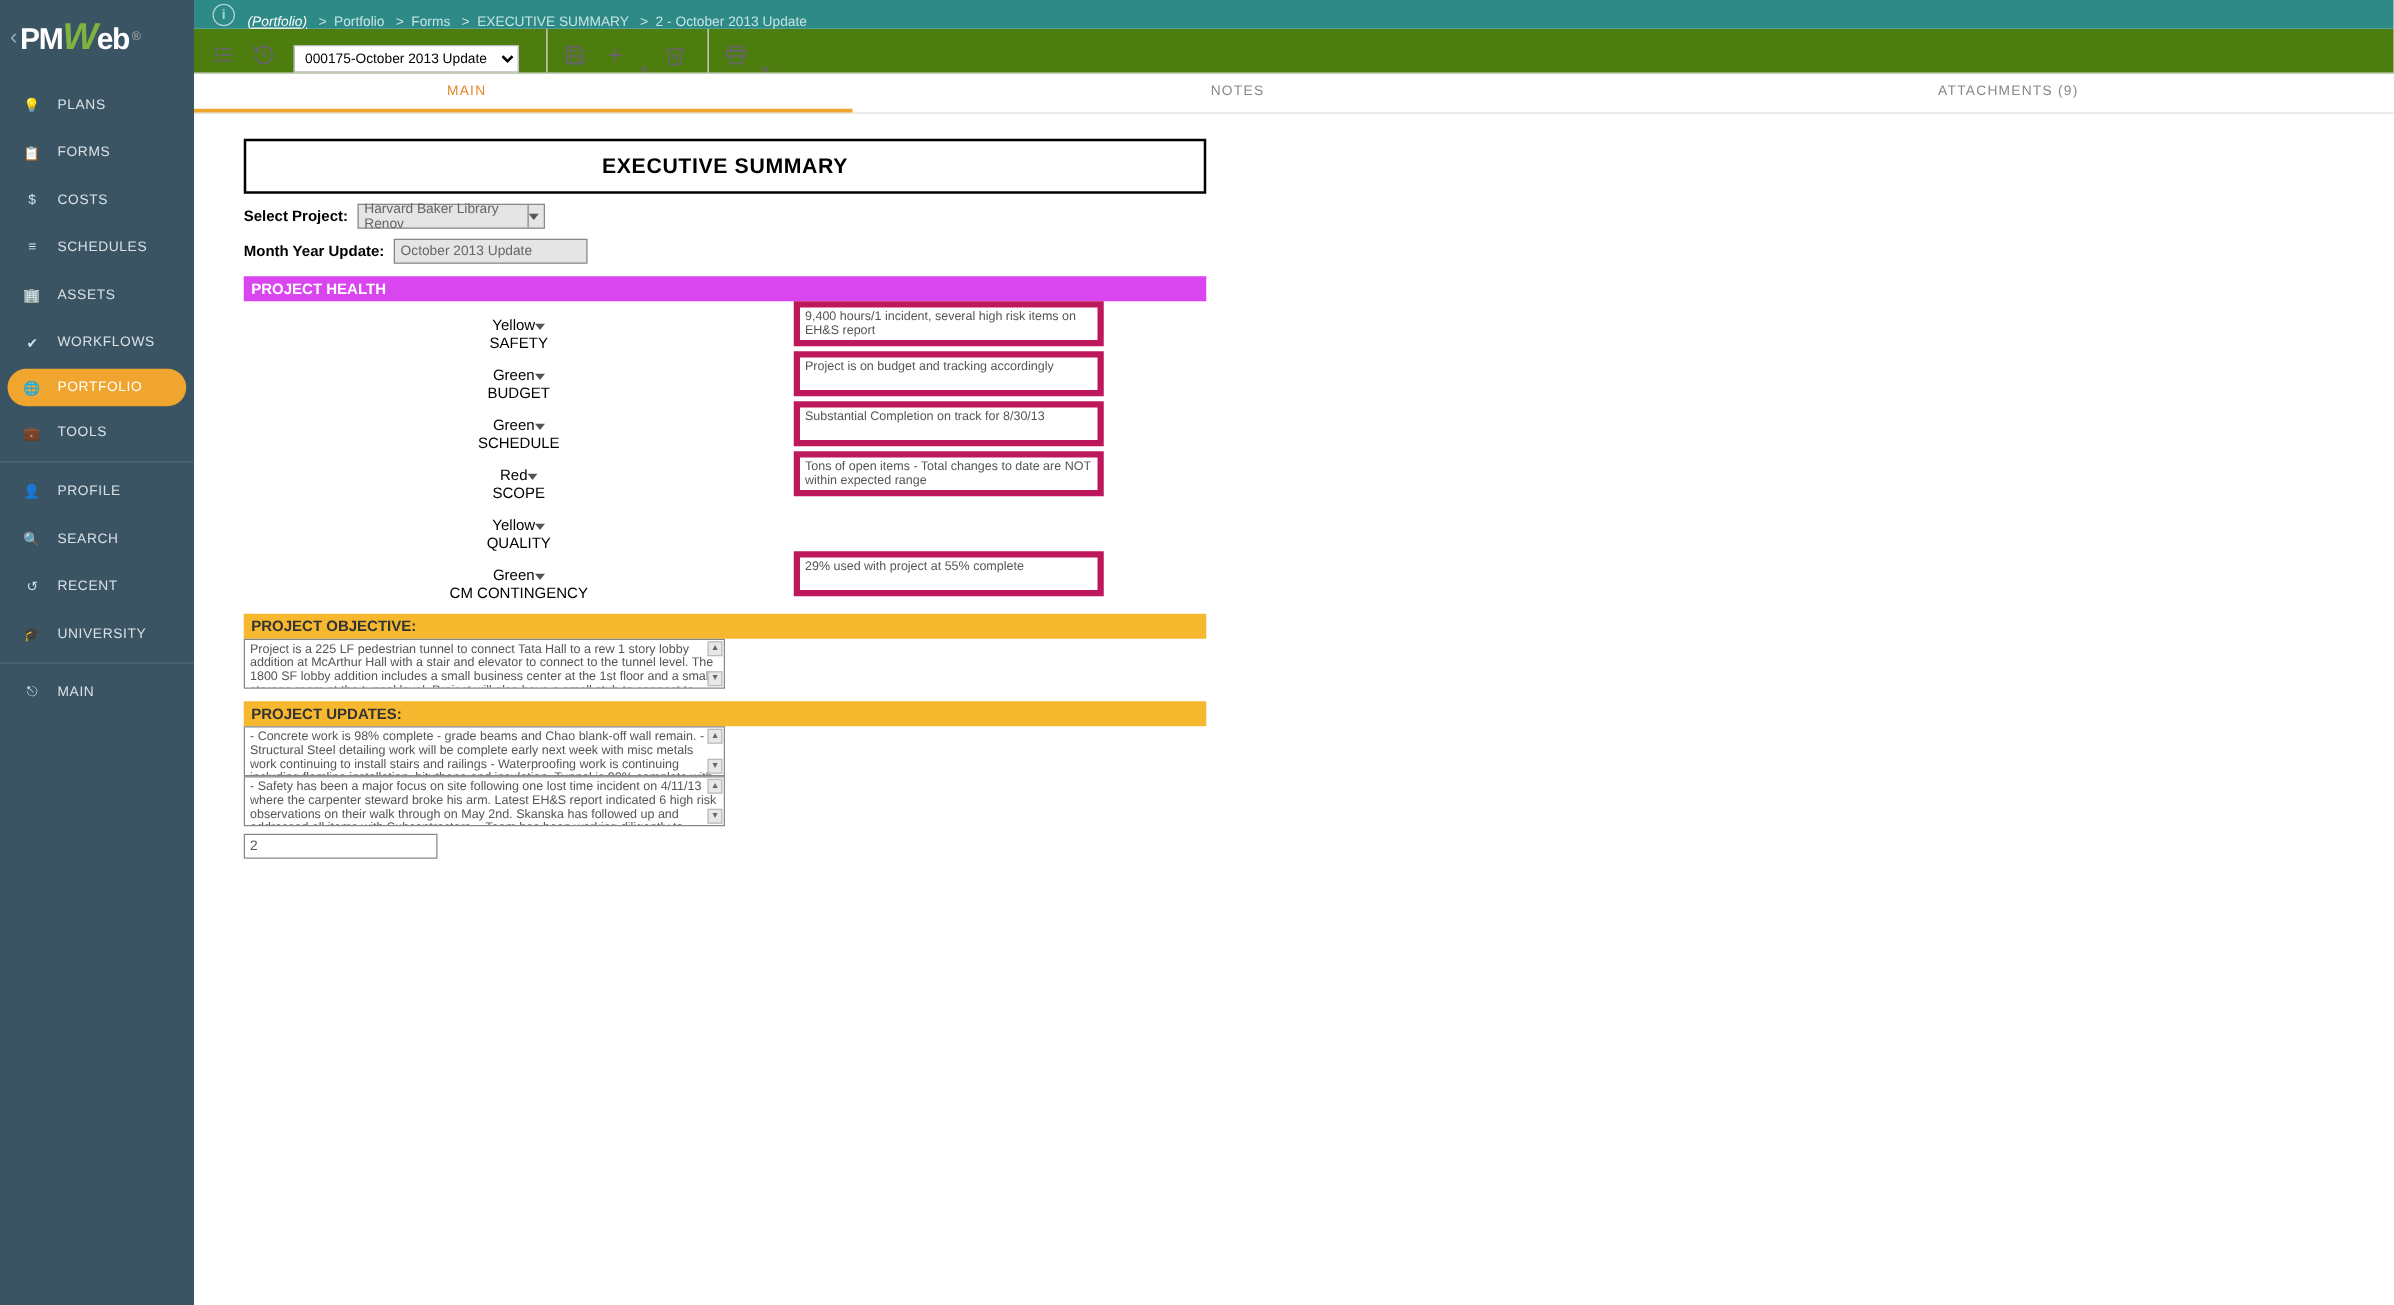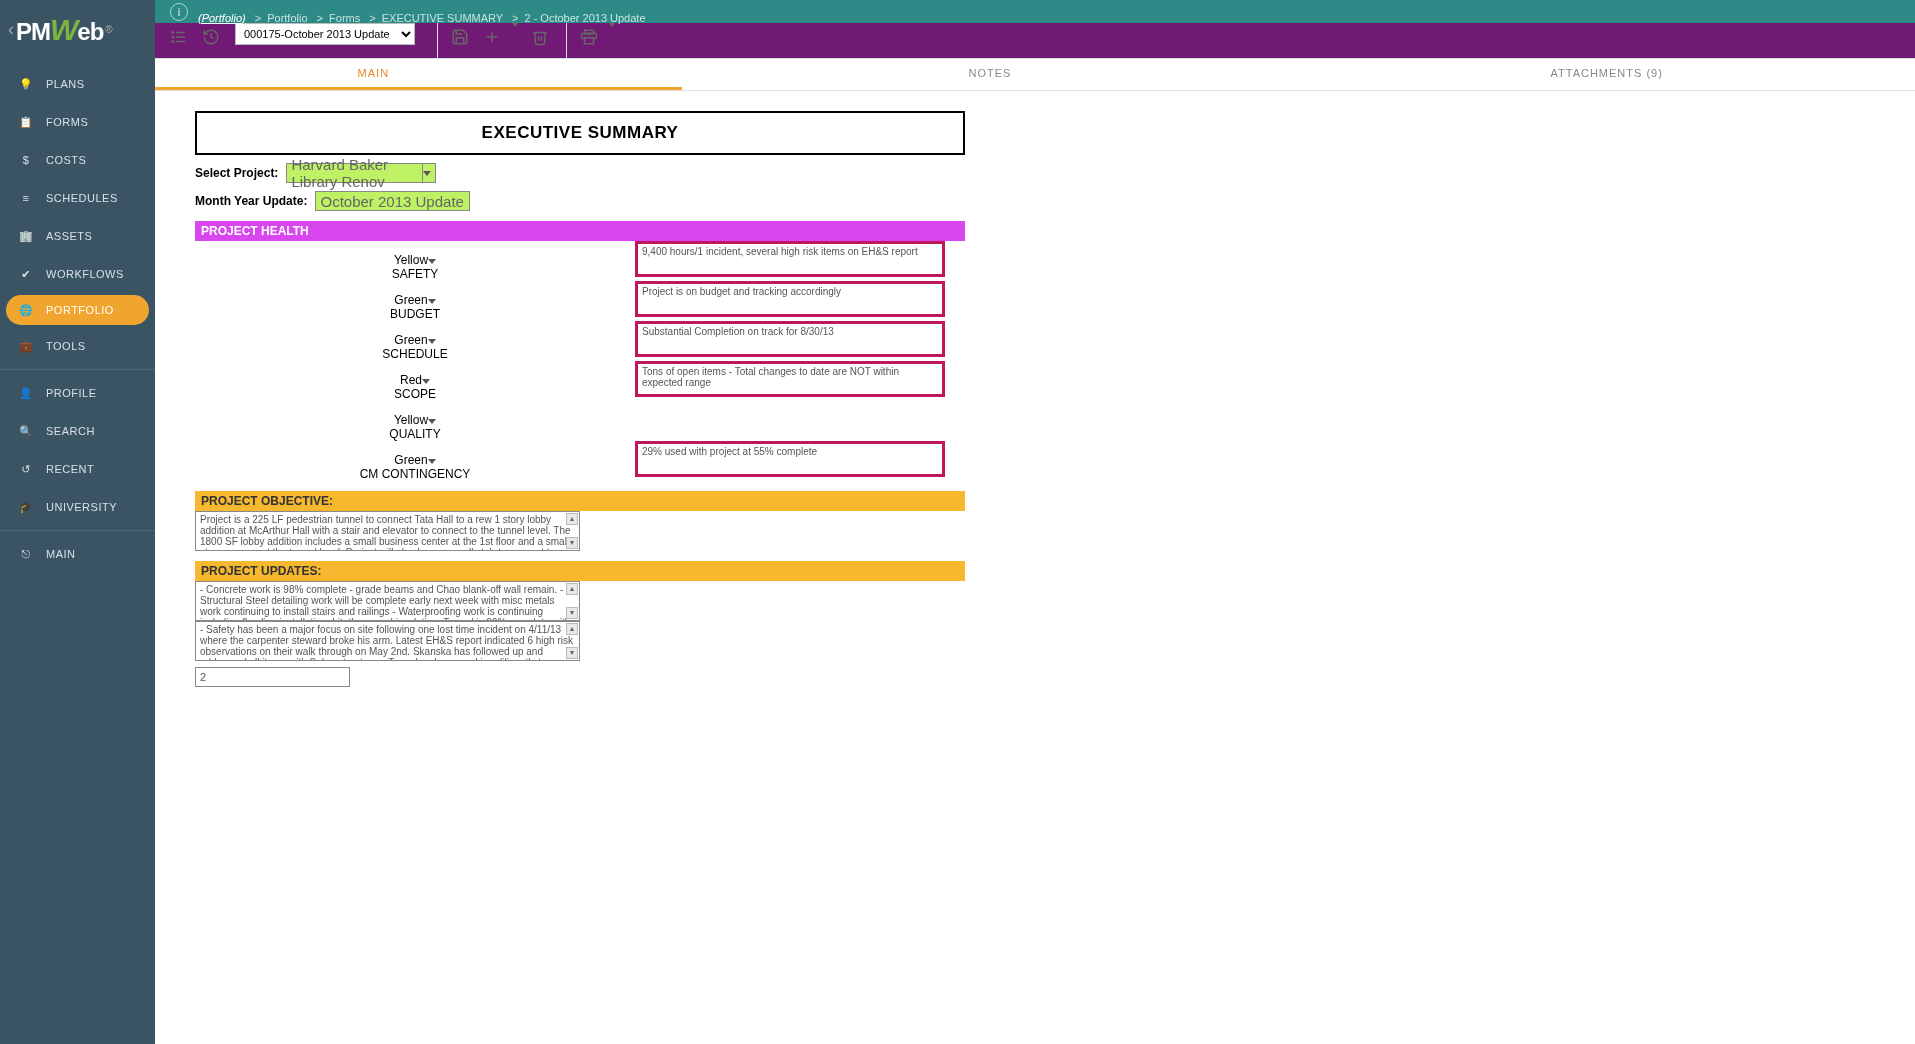--- a/index.html
+++ b/index.html
@@ -6,21 +6,21 @@
 body { font-family: Arial, Helvetica, sans-serif; font-size: 12px; background: #fff; overflow: hidden; }
 
 
 .header-bar { background: #2d8a86; height: 23px; display: flex; align-items: center; color: #fff; padding-left: 170px; position: relative; }
 .header-bar .info-icon { width: 18px; height: 18px; border: 1.5px solid #a8d4d2; border-radius: 50%; display: inline-flex; align-items: center; justify-content: center; font-weight: bold; color: #a8d4d2; margin-right: 10px; font-size: 11px; }
 .header-bar .crumb { color: #c5e4e2; font-size: 11px; margin-top: 12px; }
 .header-bar .crumb a { color: #fff; text-decoration: underline; font-style: italic; }
 .header-bar .crumb .sep { margin: 0 6px; color: #c5e4e2; }
 
 
-.toolbar { background: #701a75; border-bottom: 1px solid #ddd; height: 36px; display: flex; align-items: flex-start; padding-left: 165px; }
+.toolbar { background: #4d7c0f; border-bottom: 1px solid #ddd; height: 36px; display: flex; align-items: flex-end; padding-left: 165px; }
 .toolbar .tb-icon { width: 28px; height: 28px; display: inline-flex; align-items: center; justify-content: center; color: #666; margin-right: 4px; }
 .toolbar .tb-icon svg { width: 18px; height: 18px; }
 .toolbar .record-select { border: 1px solid #bbb; background: #fff; height: 22px; font-size: 11px; padding: 2px 4px; width: 180px; margin-left: 6px; margin-right: 14px; }
 .toolbar .sep { width: 1px; height: 36px; background: #ddd; margin: 0 8px; }
 .toolbar .caret { width: 0; height: 0; border-left: 3px solid transparent; border-right: 3px solid transparent; border-top: 4px solid #666; margin-left: 2px; }
 
 
 .sidebar { position: fixed; left: 0; top: 0; width: 155px; height: 100vh; background: #3b5464; color: #e8edf0; z-index: 5; }
 .sidebar .logo { height: 59px; display: flex; align-items: center; padding-left: 8px; }
 .sidebar .logo-text { font-size: 24px; font-weight: bold; color: #fff; letter-spacing: -1px; }
@@ -36,32 +36,32 @@
 .tabs-row { display: flex; border-bottom: 1px solid #e0e0e0; margin-left: 65px; }
 .tab { flex: 1; text-align: center; padding: 8px 0; font-size: 11px; letter-spacing: 1px; color: #888; cursor: pointer; }
 .tab.active { color: #e28a2b; border-bottom: 3px solid #f0a52e; }
 
 
 .main { margin-left: 175px; padding: 20px; }
 .form-area { width: 770px; }
 .title-box { border: 2px solid #000; text-align: center; font-weight: bold; font-size: 17px; padding: 10px 0; letter-spacing: 0.5px; }
 .field-row { display: flex; align-items: center; margin-top: 8px; }
 .field-row label { font-weight: bold; font-size: 12px; margin-right: 8px; }
-.field-row .combo, .field-row .txt { border: 1px solid #888; background: #bef264; height: 20px; font-size: 15px; padding: 2px 4px; color: #666; }
+.field-row .combo, .field-row .txt { border: 1px solid #888; background: #e5e5e5; height: 20px; font-size: 11px; padding: 2px 4px; color: #666; }
 .field-row .combo { width: 150px; display: inline-flex; align-items: center; justify-content: space-between; cursor: pointer; }
 .field-row .combo .cdn { width: 10px; text-align: center; border-left: 1px solid #888; height: 18px; display: inline-flex; align-items: center; justify-content: center; }
 .field-row .txt { width: 155px; }
 
 .section-header { color: #fff; font-weight: bold; padding: 3px 6px; margin-top: 10px; font-size: 12px; }
 .section-header.red { background: #d946ef; }
 .section-header.yellow { background: #f5b82e; color: #333; font-weight: bold; }
 .health-row-pair { display: flex; align-items: flex-start; }
 .health-left { width: 440px; display: flex; align-items: center; margin-top: 12px; flex-direction: column;}
 .health-right { width: 310px; }
-.desc-box { width: 310px; height: 36px; border: 3px solid #be185d; font-size: 10px; padding: 2px 4px; color: #555; }
+.desc-box { width: 248px; height: 36px; border: 5px solid #be185d; font-size: 10px; padding: 2px 4px; color: #555; }
 
 .textarea-box { width: 385px; height: 40px; border: 1px solid #888; font-size: 10px; padding: 2px 4px; color: #555; overflow: hidden; position: relative; }
 .textarea-box .scroll-arrows { position: absolute; right: 1px; top: 1px; bottom: 1px; width: 12px; display: flex; flex-direction: column; justify-content: space-between; }
 .textarea-box .scroll-arrows span { background: #e8e8e8; border: 1px solid #bbb; font-size: 7px; text-align: center; line-height: 10px; height: 12px; color: #666;}
 .small-input { width: 155px; height: 20px; border: 1px solid #888; font-size: 11px; padding: 2px 4px; color: #555; margin-top: 6px; }
 
 .caret-down { display: inline-block; width: 0; height: 0; border-left: 4px solid transparent; border-right: 4px solid transparent; border-top: 5px solid #555; }
 </style>
 </head>
 <body>

